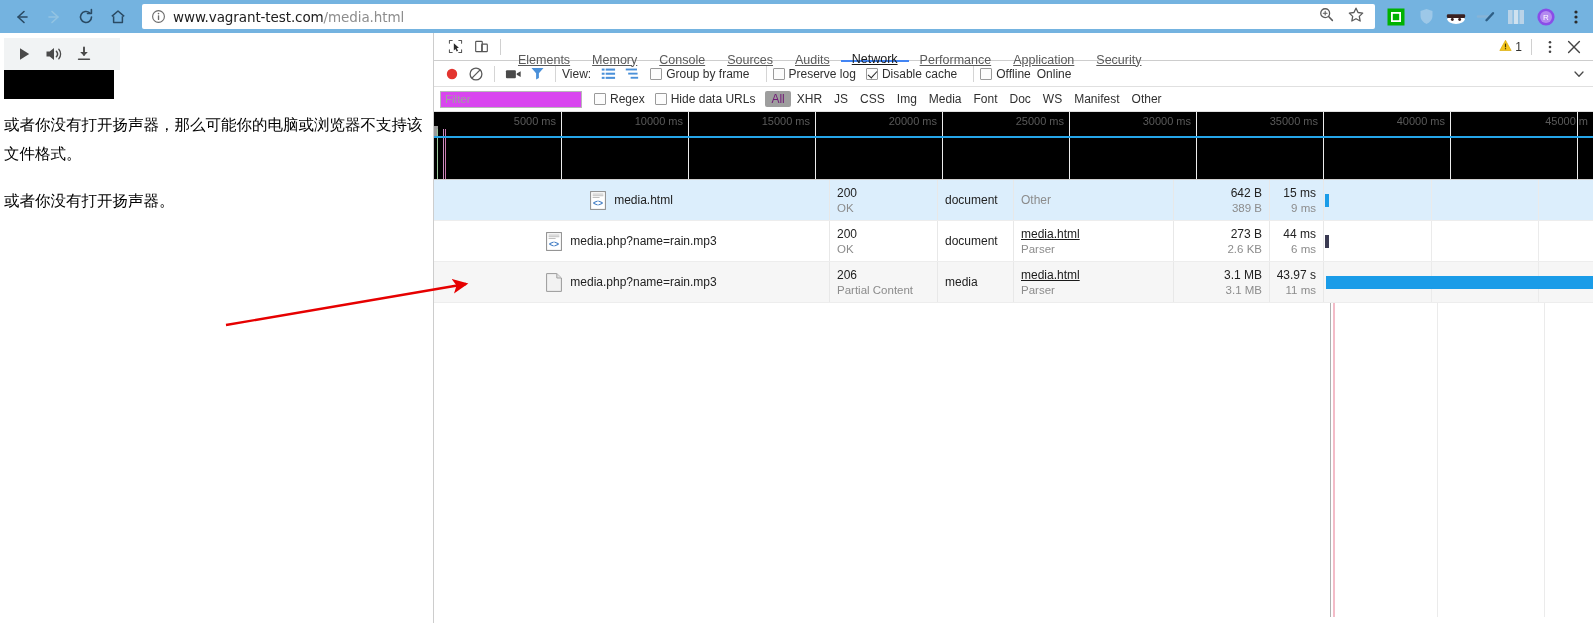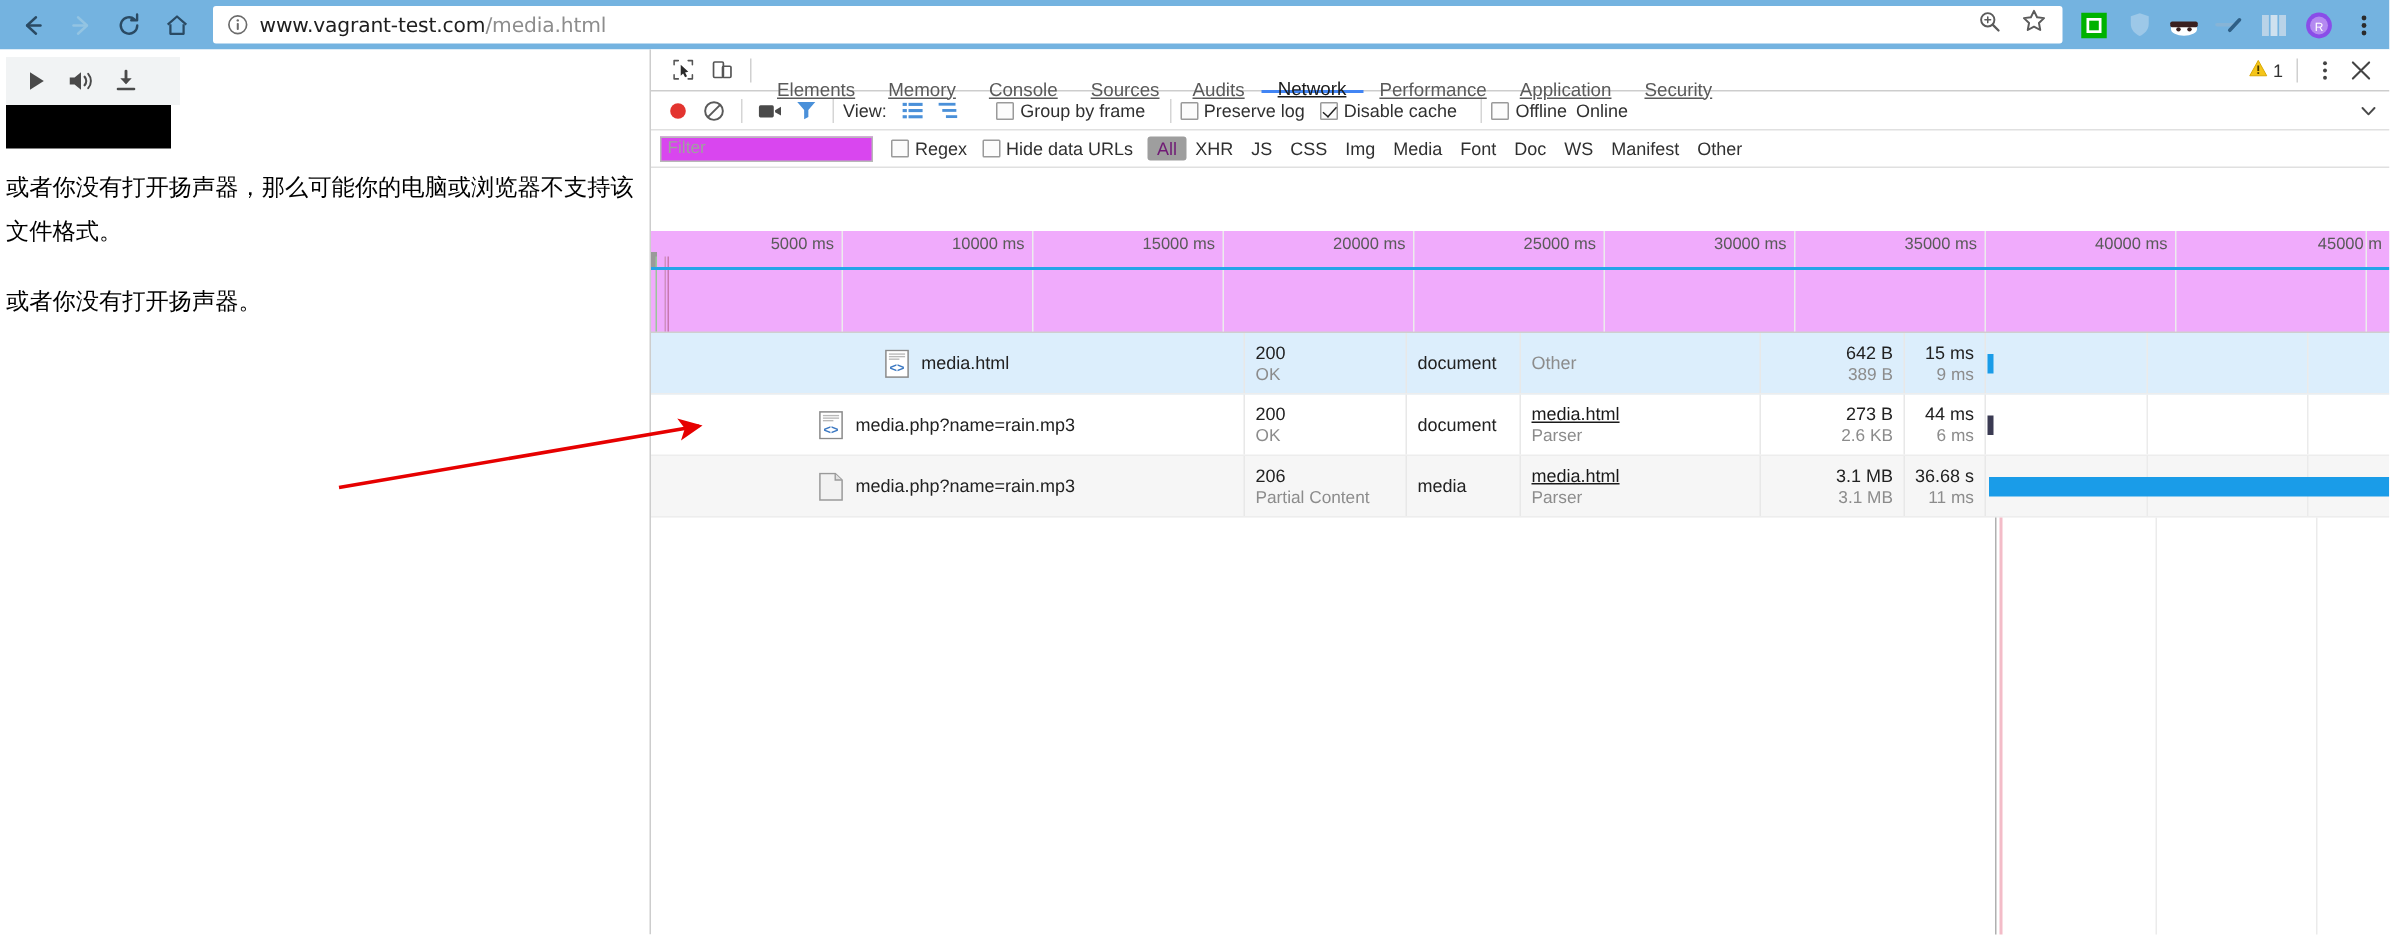--- a/index.html
+++ b/index.html
@@ -143,24 +143,23 @@
   }
   .filter-input::placeholder { color: #a0a0a0; }
   .ftype {
     padding: 1px 6px; font-size: 12px; color: #303030; border-radius: 2px;
     white-space: nowrap;
   }
   .ftype.sel { background: #9e9e9e; color: #701a75; }
 
   
   .overview {
-    position: relative; height: 68px; background: #f0abfc;
+    position: relative; height: 68px; background: #000000;
     border-bottom: 1px solid #cfcfcf; box-sizing: border-box;
     overflow: hidden;
-    margin-top: 42px;
   }
   .ov-tick {
     position: absolute; top: 0; height: 68px; width: 1px; background: #ececec;
   }
   .ov-tick-label {
     position: absolute; top: 3px; font-size: 11px; color: #5a5a5a;
     transform: translateX(-100%); padding-right: 5px; white-space: nowrap;
   }
   .ov-blueline { position: absolute; left: 0; width: 100%; top: 24px; height: 2px; background: #25a5e8; }
   .ov-marker { position: absolute; top: 17px; width: 1px; height: 51px; }
@@ -455,21 +454,21 @@
             <rect x="5" y="10" width="10" height="2.2" fill="#4a90d9"></rect>
           </svg>
       </div>
       <div class="tb-icon">
         <svg width="15" height="14" viewBox="0 0 16 14">
             <rect x="0.8" y="1.2" width="12" height="2" fill="#4a90d9"></rect>
             <rect x="3.4" y="5.6" width="10" height="2" fill="#4a90d9"></rect>
             <rect x="6" y="10" width="8" height="2" fill="#4a90d9"></rect>
           </svg>
       </div>
-      <div class="tb-cb" style="margin-left:20px;">
+      <div class="tb-cb" style="margin-left:6px;">
         <span class="cbox"></span>
         <span class="tb-text">Group by frame</span>
       </div>
       <div class="tb-sep"></div>
       <div class="tb-cb">
         <span class="cbox"></span>
         <span class="tb-text">Preserve log</span>
       </div>
       <div class="tb-cb">
         <span class="cbox checked"></span>
@@ -632,21 +631,21 @@
         <div class="cell" style="width:76px;">media</div>
         <div class="cell" style="width:160px;">
           <span class="initiator-link">media.html</span>
           <span class="sub">Parser</span>
         </div>
         <div class="cell r" style="width:96px;">
           <span>3.1 MB</span>
           <span class="sub">3.1 MB</span>
         </div>
         <div class="cell r" style="width:54px;">
-          <span>36.68 s</span>
+          <span>43.97 s</span>
           <span class="sub">11 ms</span>
         </div>
         <div class="cell wfcell" style="flex:1 1 auto;">
           <div class="wf-grid" style="left:107px;"></div>
           <div class="wf-grid" style="left:214px;"></div>
           <div class="wf-bar" style="left:2px; right:0;"></div>
         </div>
       </div>
 
       <div class="req-filler">

